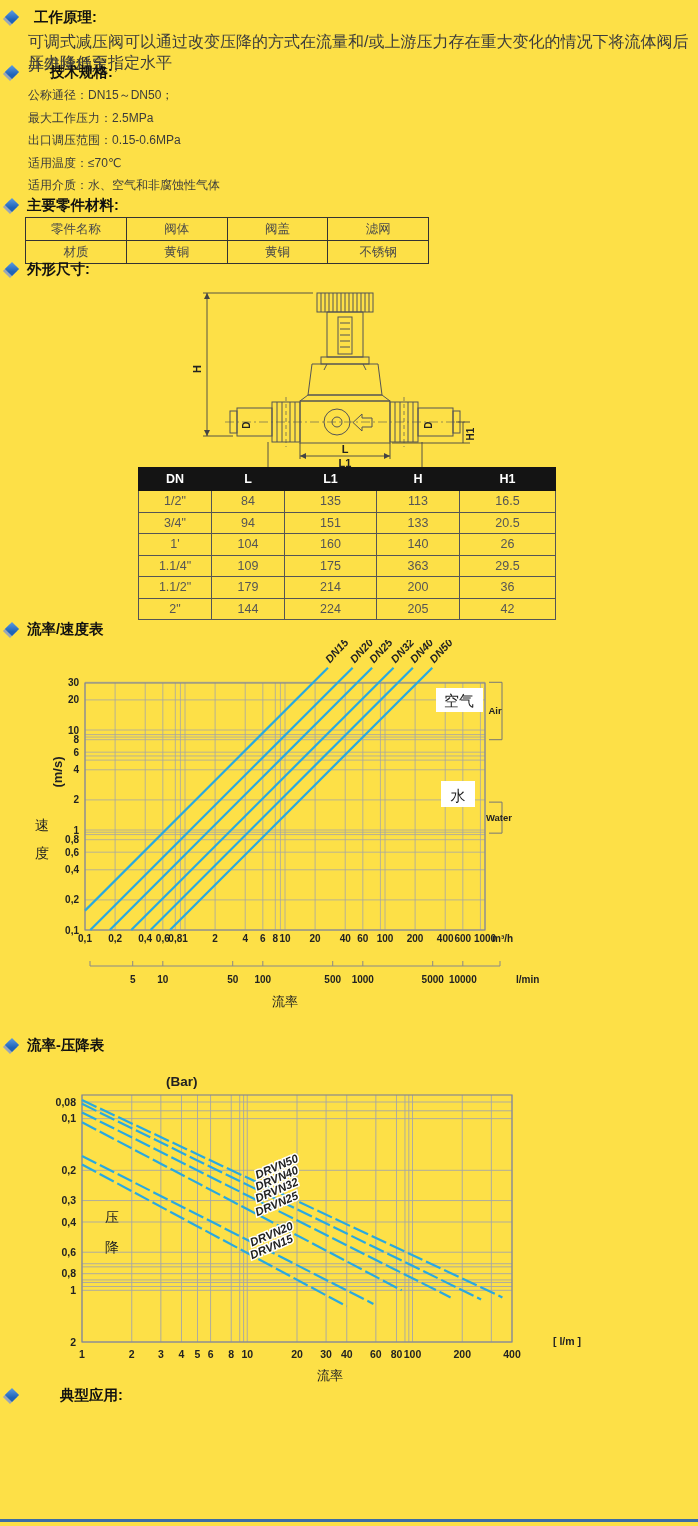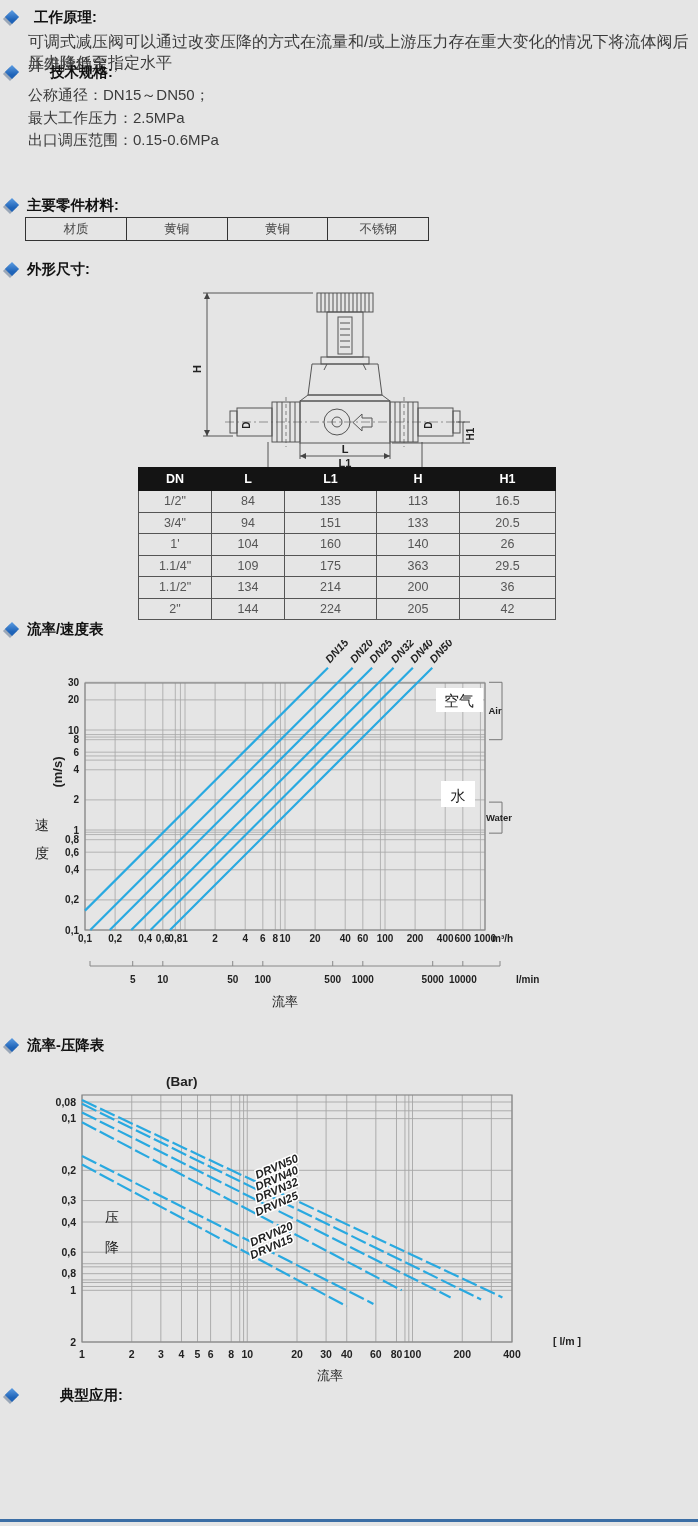--- a/index.html
+++ b/index.html
@@ -1,25 +1,25 @@
 <!DOCTYPE html>
 <html><head>
 <meta charset="utf-8">
 <style>
   html,body{margin:0;padding:0;background:#fff;}
-  .page{position:relative;width:698px;height:1526px;background:#e5e5e5;overflow:hidden;
+  .page{position:relative;width:698px;height:1526px;background:#fde047;overflow:hidden;
         font-family:"Liberation Sans","DejaVu Sans",sans-serif;}
   .sec{position:absolute;left:4px;display:flex;align-items:center;gap:7px;
        font-weight:bold;font-size:14.5px;color:#111;}
   .diamond{position:relative;width:16px;height:16px;display:inline-block;flex:0 0 16px;}
   .diamond i{position:absolute;width:10px;height:10px;display:block;}
   .diamond .dshadow{left:1px;top:4px;background:#9aa7b8;transform:rotate(45deg);}
   .diamond .dmain{left:3px;top:2px;background:linear-gradient(135deg,#5d9de2 0%,#1e63b8 70%);transform:rotate(45deg);}
   .txt{position:absolute;font-size:16px;color:#3c3c3c;}
-  .list{position:absolute;font-size:15px;color:#3c3c3c;}
+  .list{position:absolute;font-size:12px;color:#3c3c3c;}
   .list div{height:22.6px;line-height:22.6px;}
   table{border-collapse:collapse;position:absolute;font-size:12.5px;color:#4a4a4a;text-align:center;}
   .mat-table{left:25px;top:217px;width:404px;}
   .mat-table td{border:1px solid #333;height:20px;width:25%;}
   .dim-table{left:138px;top:467px;}
   .dim-table th{background:#141414;color:#fff;font-weight:bold;height:20px;border:1px solid #141414;font-size:12.5px;}
   .dim-table td{border:1px solid #555;height:18.5px;color:#555;}
   svg{position:absolute;left:0;}
   svg text{font-family:"Liberation Sans","DejaVu Sans",sans-serif;fill:#222;}
   .valve{top:281px;}
@@ -47,31 +47,39 @@
     <span class="diamond">
         <i class="dshadow"></i>
         <i class="dmain"></i>
       </span>
     <span>技术规格:</span>
   </div>
   <div class="list" style="left:28px;top:84px;">
     <div>公称通径：DN15～DN50；</div>
     <div>最大工作压力：2.5MPa</div>
     <div>出口调压范围：0.15-0.6MPa</div>
+    <div>适用温度：≤70℃</div>
+    <div>适用介质：水、空气和非腐蚀性气体</div>
   </div>
 
   <div class="sec" style="top:196px;">
     <span class="diamond">
         <i class="dshadow"></i>
         <i class="dmain"></i>
       </span>
     <span>主要零件材料:</span>
   </div>
   <table class="mat-table">
     <tbody>
+        <tr>
+      <td>零件名称</td>
+      <td>阀体</td>
+      <td>阀盖</td>
+      <td>滤网</td>
+    </tr>
     <tr>
       <td>材质</td>
       <td>黄铜</td>
       <td>黄铜</td>
       <td>不锈钢</td>
     </tr>
   </tbody>
     </table>
 
   <div class="sec" style="top:260px;">
@@ -173,21 +181,21 @@
         </tr>
     <tr>
           <td>1.1/4"</td>
           <td>109</td>
           <td>175</td>
           <td>363</td>
           <td>29.5</td>
         </tr>
     <tr>
           <td>1.1/2"</td>
-          <td>134</td>
+          <td>179</td>
           <td>214</td>
           <td>200</td>
           <td>36</td>
         </tr>
     <tr>
           <td>2"</td>
           <td>144</td>
           <td>224</td>
           <td>205</td>
           <td>42</td>

